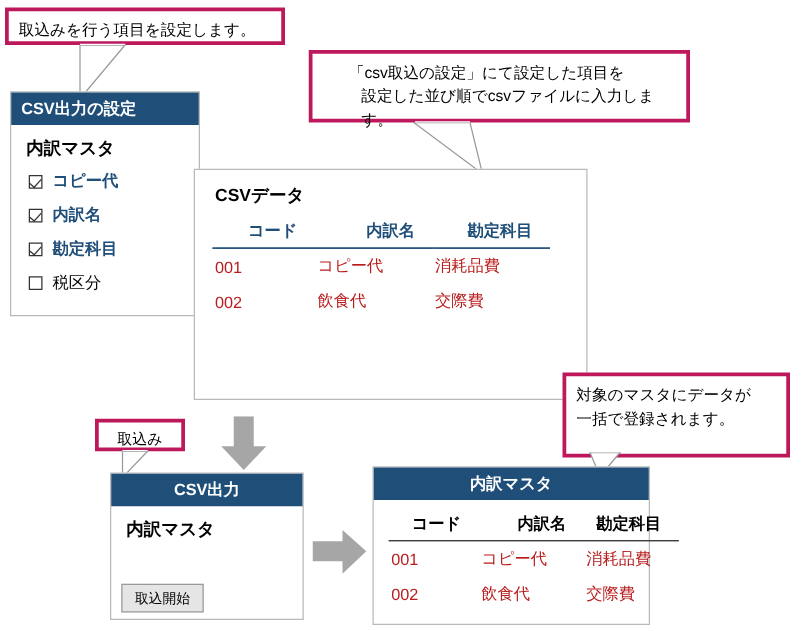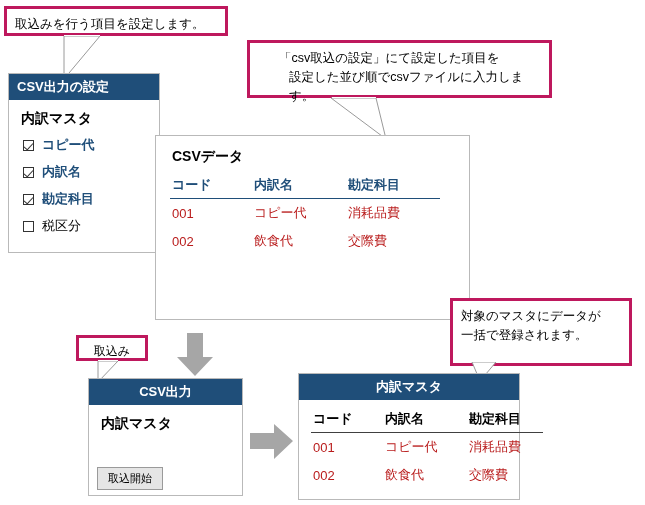--- a/index.html
+++ b/index.html
@@ -91,21 +91,21 @@
     font-size: 14px;
     margin: 2px 0 8px 2px;
   }
   table.data {
     border-collapse: collapse;
     font-size: 13px;
   }
   table.data th {
     font-weight: bold;
     color: #1f4e79;
-    text-align: left;
+    text-align: right;
     padding: 2px 14px 4px 2px;
     border-bottom: 1.5px solid #1f4e79;
     white-space: nowrap;
   }
   table.data td {
     padding: 5px 14px 5px 2px;
     white-space: nowrap;
     color: #b91c1c;
   }
   table.data.plainhead th {

